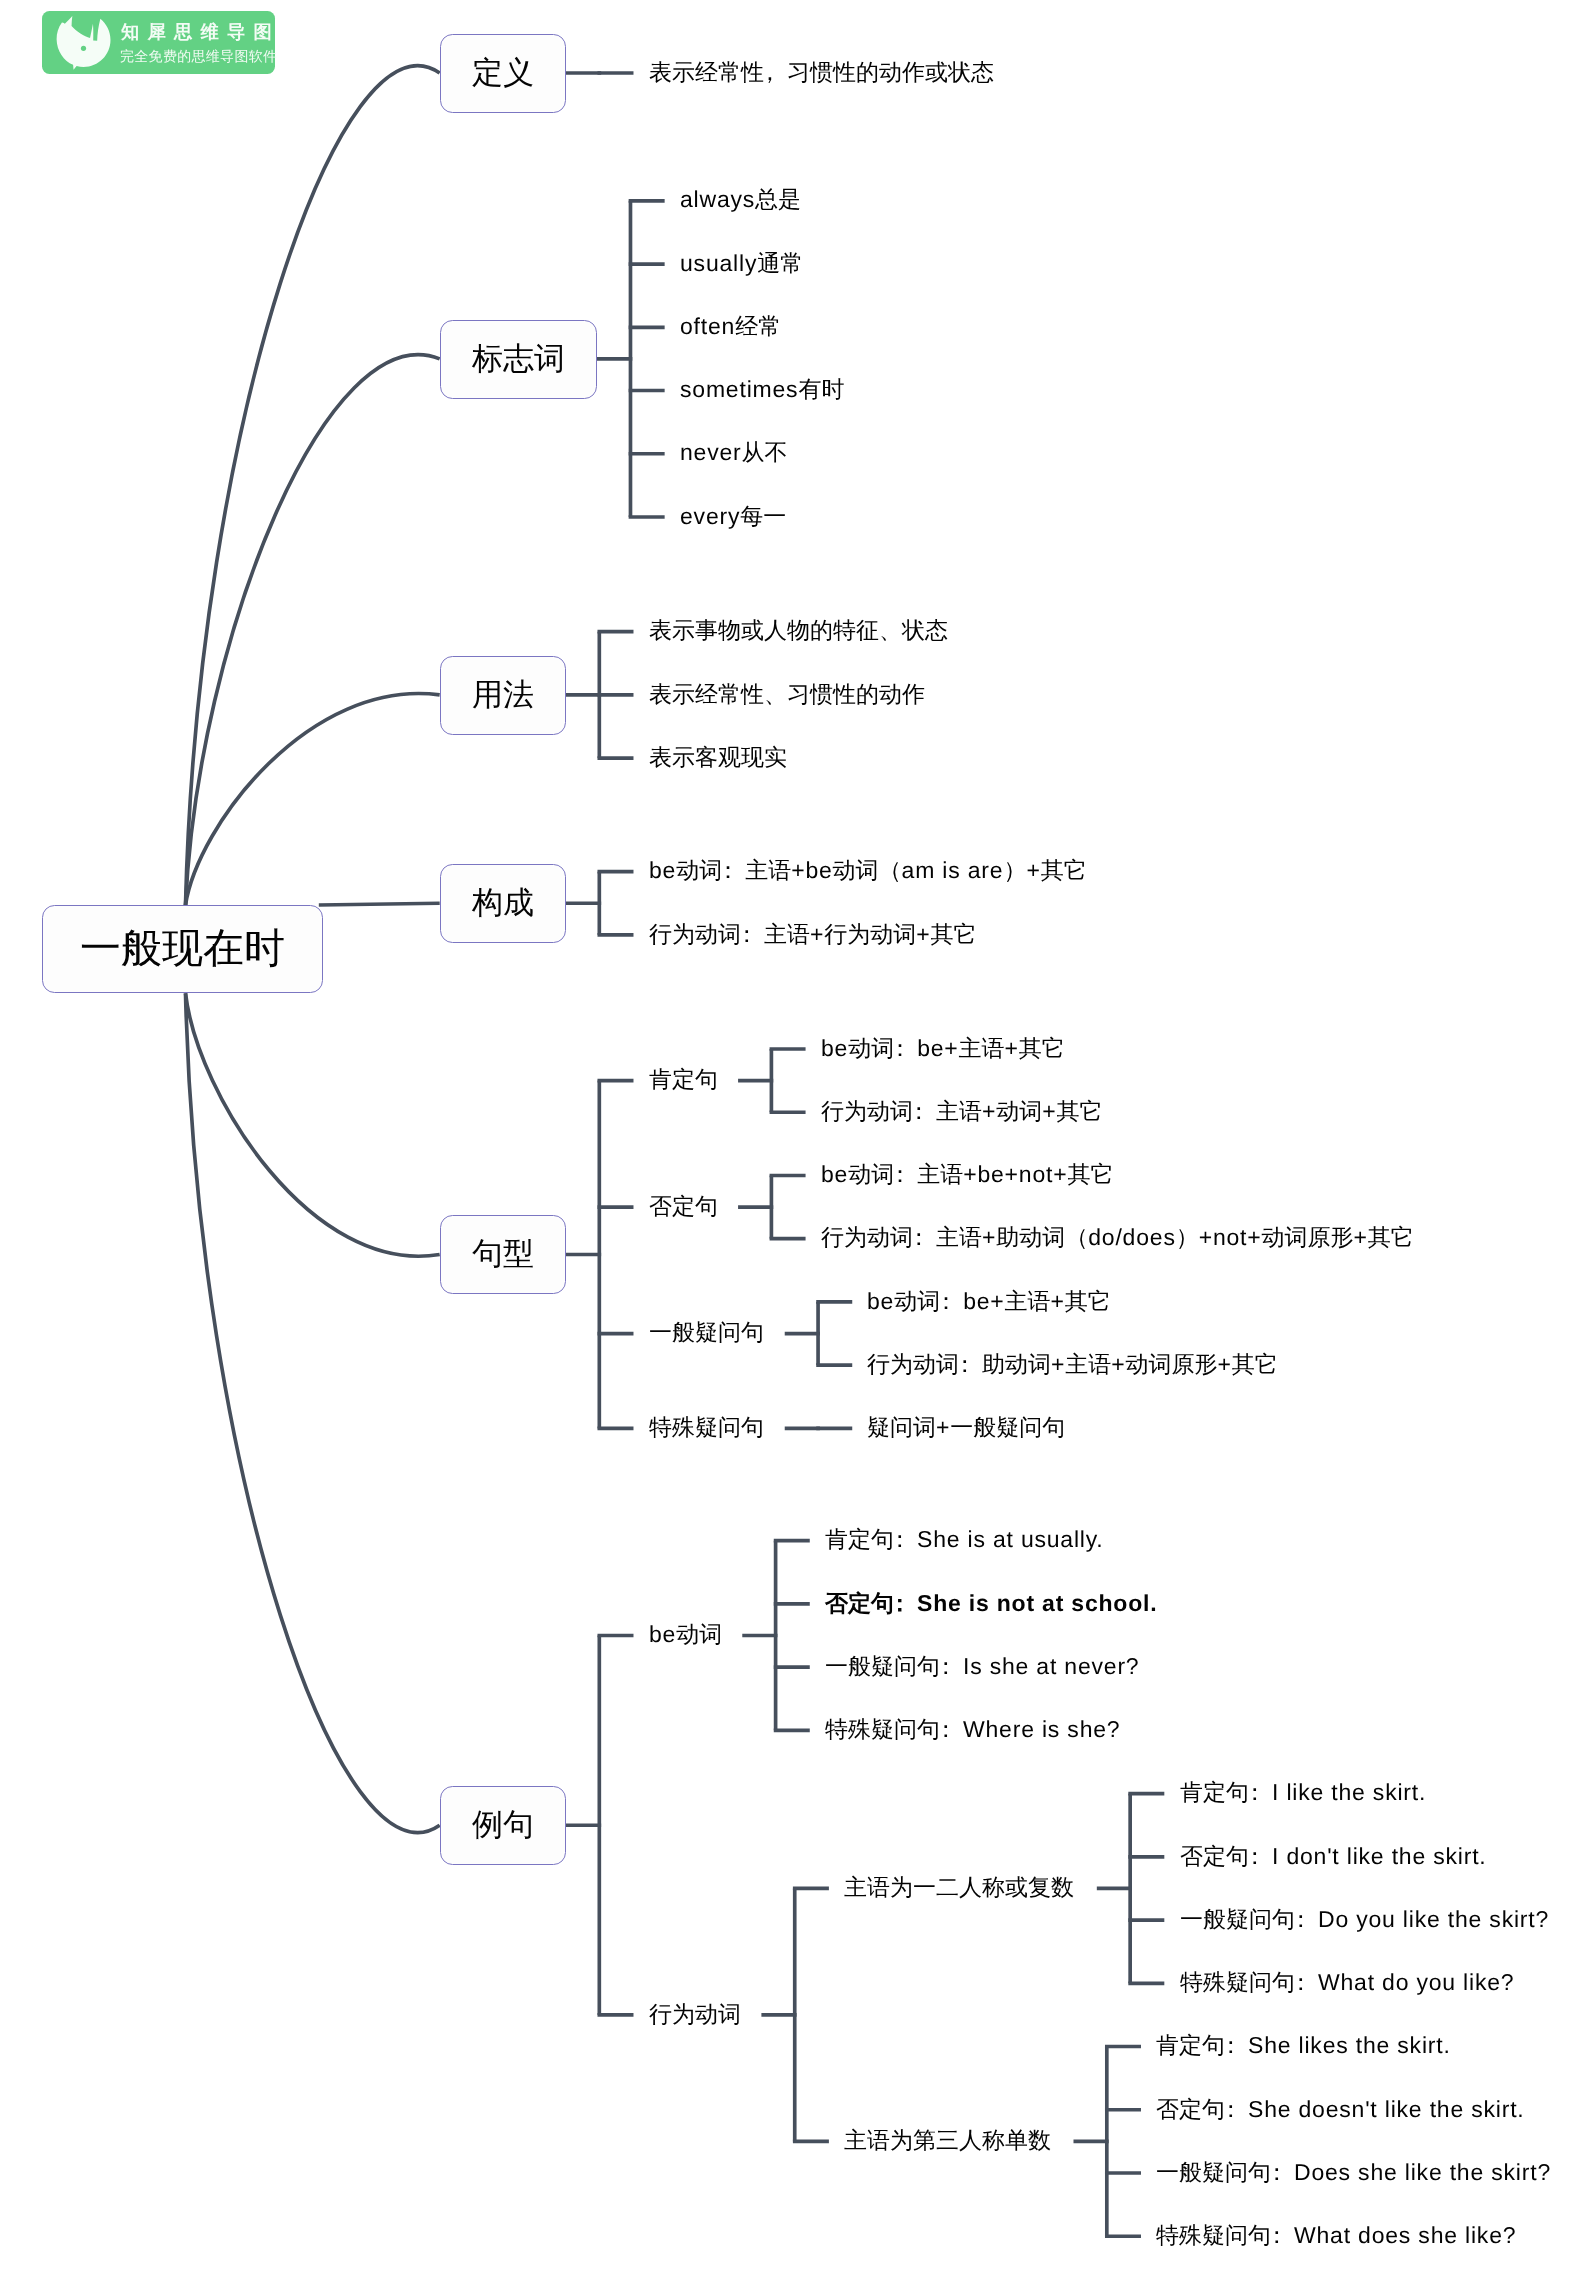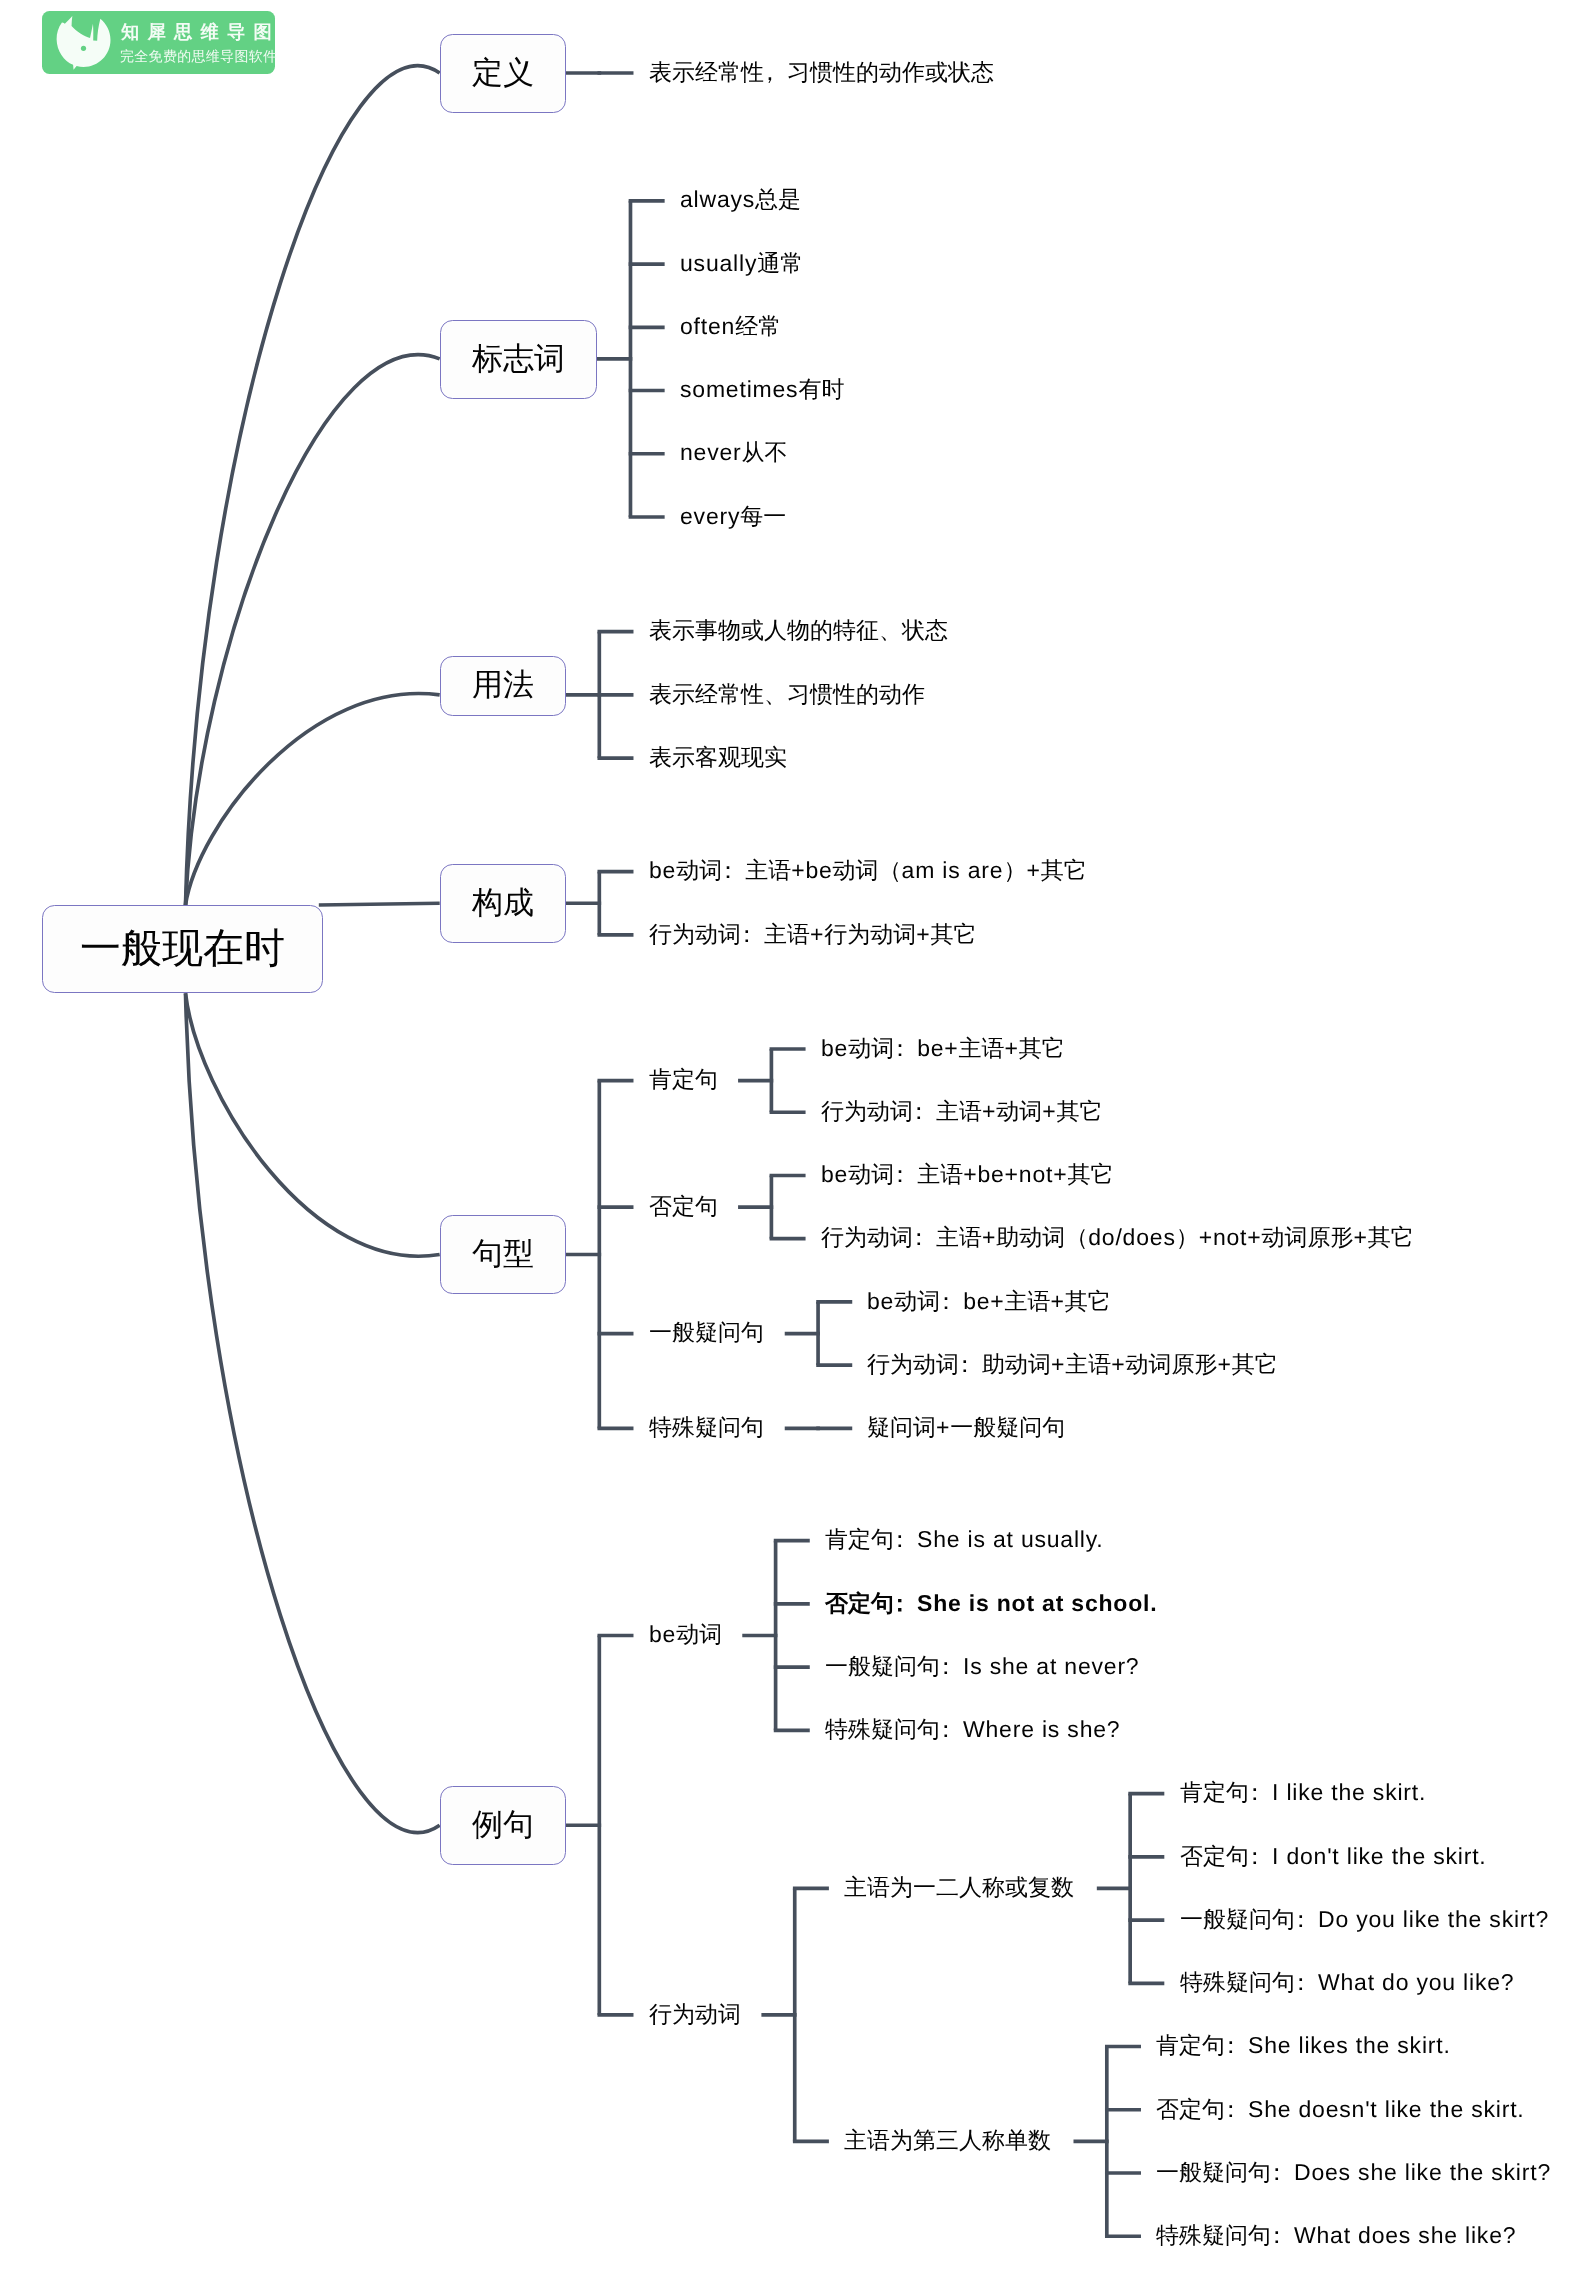--- a/index.html
+++ b/index.html
@@ -135,21 +135,21 @@
       <div class="leaf-text" style="left: 672px; top: 315px; height: 23px; line-height: 23px;"><span class="latin">often</span>经常</div>
       <div class="leaf-text" style="left: 672px; top: 378px; height: 23px; line-height: 23px;"><span class="latin">sometimes</span>有时</div>
       <div class="leaf-text" style="left: 672px; top: 441px; height: 23px; line-height: 23px;"><span class="latin">never</span>从不</div>
       <div class="leaf-text" style="left: 672px; top: 505px; height: 23px; line-height: 23px;"><span class="latin">every</span>每一</div>
       <div class="node-box l1" style="left: 432px; top: 320px; width: 157px; height: 79px;">
         <span>标志词</span>
       </div>
       <div class="leaf-text" style="left: 641px; top: 619px; height: 23px; line-height: 23px;">表示事物或人物的特征<span class="cjkpunc">、</span>状态</div>
       <div class="leaf-text" style="left: 641px; top: 683px; height: 23px; line-height: 23px;">表示经常性<span class="cjkpunc">、</span>习惯性的动作</div>
       <div class="leaf-text" style="left: 641px; top: 746px; height: 23px; line-height: 23px;">表示客观现实</div>
-      <div class="node-box l1" style="left: 432px; top: 656px; width: 126px; height: 60px;">
+      <div class="node-box l1" style="left: 432px; top: 656px; width: 126px; height: 79px;">
         <span>用法</span>
       </div>
       <div class="leaf-text" style="left: 641px; top: 859px; height: 23px; line-height: 23px;"><span class="latin">be</span>动词<span class="cjkpunc" style="left: -0.25em;">：</span>主语<span class="latin">+be</span>动词<span class="cjkpunc">（</span><span class="latin">am is are</span><span class="cjkpunc">）</span><span class="latin">+</span>其它</div>
       <div class="leaf-text" style="left: 641px; top: 923px; height: 23px; line-height: 23px;">行为动词<span class="cjkpunc" style="left: -0.25em;">：</span>主语<span class="latin">+</span>行为动词<span class="latin">+</span>其它</div>
       <div class="node-box l1" style="left: 432px; top: 864px; width: 126px; height: 79px;">
         <span>构成</span>
       </div>
       <div class="leaf-text" style="left: 813px; top: 1037px; height: 23px; line-height: 23px;"><span class="latin">be</span>动词<span class="cjkpunc" style="left: -0.25em;">：</span><span class="latin">be+</span>主语<span class="latin">+</span>其它</div>
       <div class="leaf-text" style="left: 813px; top: 1100px; height: 23px; line-height: 23px;">行为动词<span class="cjkpunc" style="left: -0.25em;">：</span>主语<span class="latin">+</span>动词<span class="latin">+</span>其它</div>
       <div class="leaf-text" style="left: 641px; top: 1068px; height: 23px; line-height: 23px;">肯定句</div>

